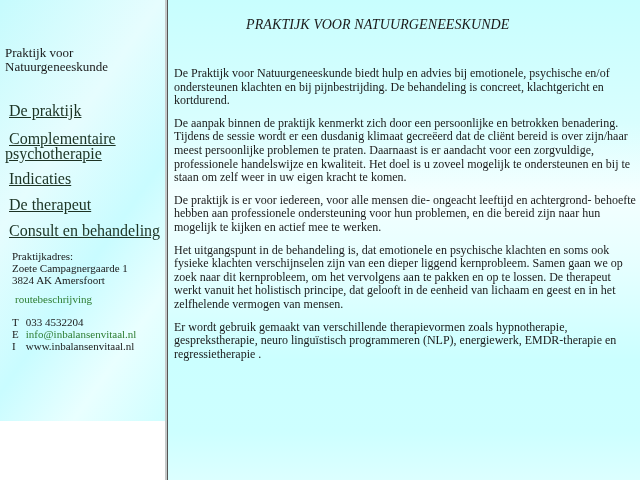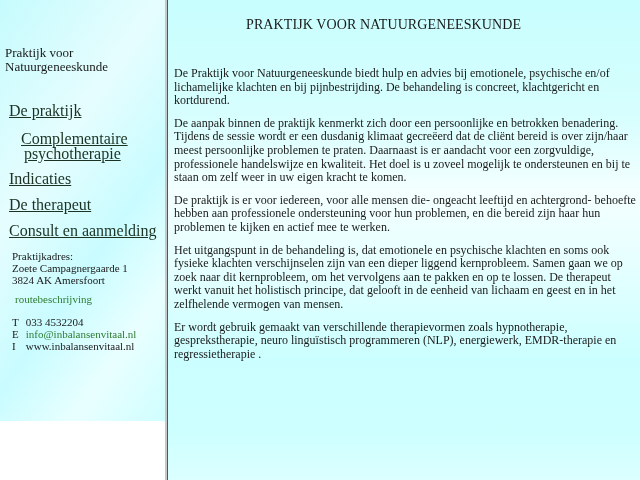--- a/index.html
+++ b/index.html
@@ -14,31 +14,31 @@
   #sep-light { position:absolute; left:165px; top:0; width:2px; height:480px; background:#c5c9c9; }
   #sep-dark { position:absolute; left:167px; top:0; width:1px; height:480px; background:#555; }
   #main {
     position:absolute; left:168px; top:0; width:472px; height:480px;
     background: linear-gradient(180deg, #c8fefe 0%, #d8fefe 25%, #f4ffff 40%, #e6ffff 55%, #cbffff 75%, #cdffff 90%, #dcffff 100%);
   }
   .side-title { position:absolute; left:5px; top:46px; font-size:13px; line-height:14px; }
   .nav { position:absolute; left:0; font-size:16px; line-height:15px; }
   .nav a { color:#1c3324; text-decoration:underline; cursor:pointer; }
   #nav1 { left:9px; top:103px; }
-  #nav2 { left:17px; top:131px;text-align:center; }
+  #nav2 { left:5px; top:131px; }
   #nav2 .l1 { padding-left:4px; display:block; }
   #nav3 { left:9px; top:171px; }
   #nav4 { left:9px; top:197px;text-align:right; }
   #nav5 { left:9px; top:223px; }
   .addr { position:absolute; left:12px; top:250px; font-size:11px; line-height:12px; }
   .route { position:absolute; left:15px; top:293px; font-size:11px; color:#2e7d32; cursor:pointer; }
   .contact { position:absolute; left:12px; top:316px; font-size:11px; line-height:12px; }
   .contact .k { display:inline-block; width:11px; }
   .green { color:#2e7d32; cursor:pointer;font-family:Liberation Serif, serif; }
-  .page-title { position:absolute; left:246px; top:17px; font-size:14px; letter-spacing:0.1px; white-space:nowrap; }
+  .page-title { position:absolute; left:246px; top:17px; font-size:14px; letter-spacing:0.1px; white-space:nowrap;font-style:italic; }
   .content { position:absolute; left:174px; top:67px; width:462px; font-size:12px; line-height:13.6px; }
   .content p { margin:0 0 9px 0; }
 </style>
 </head>
 <body>
 
 <div id="sidebar">
   <div class="side-title">
     <div>Praktijk voor</div>
     <div>Natuurgeneeskunde</div>
@@ -51,21 +51,21 @@
     <a class="l1">Complementaire</a>
     <a>psychotherapie</a>
   </div>
   <div class="nav" id="nav3">
     <a>Indicaties</a>
   </div>
   <div class="nav" id="nav4">
     <a>De therapeut</a>
   </div>
   <div class="nav" id="nav5">
-    <a>Consult en aanmelding</a>
+    <a>Consult en behandeling</a>
   </div>
 
   <div class="addr">
     <div>Praktijkadres:</div>
     <div>Zoete Campagnergaarde 1</div>
     <div>3824 AK Amersfoort</div>
   </div>
 
   <a class="route">routebeschrijving</a>
 
@@ -86,18 +86,18 @@
 </div>
 
 <div id="sep-light"></div>
 <div id="sep-dark"></div>
 
 <div id="main"></div>
 
 <div class="page-title">PRAKTIJK VOOR NATUURGENEESKUNDE</div>
 
 <div class="content">
-  <p>De Praktijk voor Natuurgeneeskunde biedt hulp en advies bij emotionele, psychische en/of lichamelijke klachten en bij pijnbestrijding. De behandeling is concreet, klachtgericht en kortdurend.</p>
+  <p>De Praktijk voor Natuurgeneeskunde biedt hulp en advies bij emotionele, psychische en/of ondersteunen klachten en bij pijnbestrijding. De behandeling is concreet, klachtgericht en kortdurend.</p>
   <p>De aanpak binnen de praktijk kenmerkt zich door een persoonlijke en betrokken benadering. Tijdens de sessie wordt er een dusdanig klimaat gecreëerd dat de cliënt bereid is over zijn/haar meest persoonlijke problemen te praten. Daarnaast is er aandacht voor een zorgvuldige, professionele handelswijze en kwaliteit. Het doel is u zoveel mogelijk te ondersteunen en bij te staan om zelf weer in uw eigen kracht te komen.</p>
-  <p>De praktijk is er voor iedereen, voor alle mensen die- ongeacht leeftijd en achtergrond- behoefte hebben aan professionele ondersteuning voor hun problemen, en die bereid zijn haar hun problemen te kijken en actief mee te werken.</p>
+  <p>De praktijk is er voor iedereen, voor alle mensen die- ongeacht leeftijd en achtergrond- behoefte hebben aan professionele ondersteuning voor hun problemen, en die bereid zijn naar hun mogelijk te kijken en actief mee te werken.</p>
   <p>Het uitgangspunt in de behandeling is, dat emotionele en psychische klachten en soms ook fysieke klachten verschijnselen zijn van een dieper liggend kernprobleem. Samen gaan we op zoek naar dit kernprobleem, om het vervolgens aan te pakken en op te lossen. De therapeut werkt vanuit het holistisch principe, dat gelooft in de eenheid van lichaam en geest en in het zelfhelende vermogen van mensen.</p>
   <p>Er wordt gebruik gemaakt van verschillende therapievormen zoals hypnotherapie, gesprekstherapie, neuro linguïstisch programmeren (NLP), energiewerk, EMDR-therapie en regressietherapie .</p>
 </div>
 
 </body></html>

